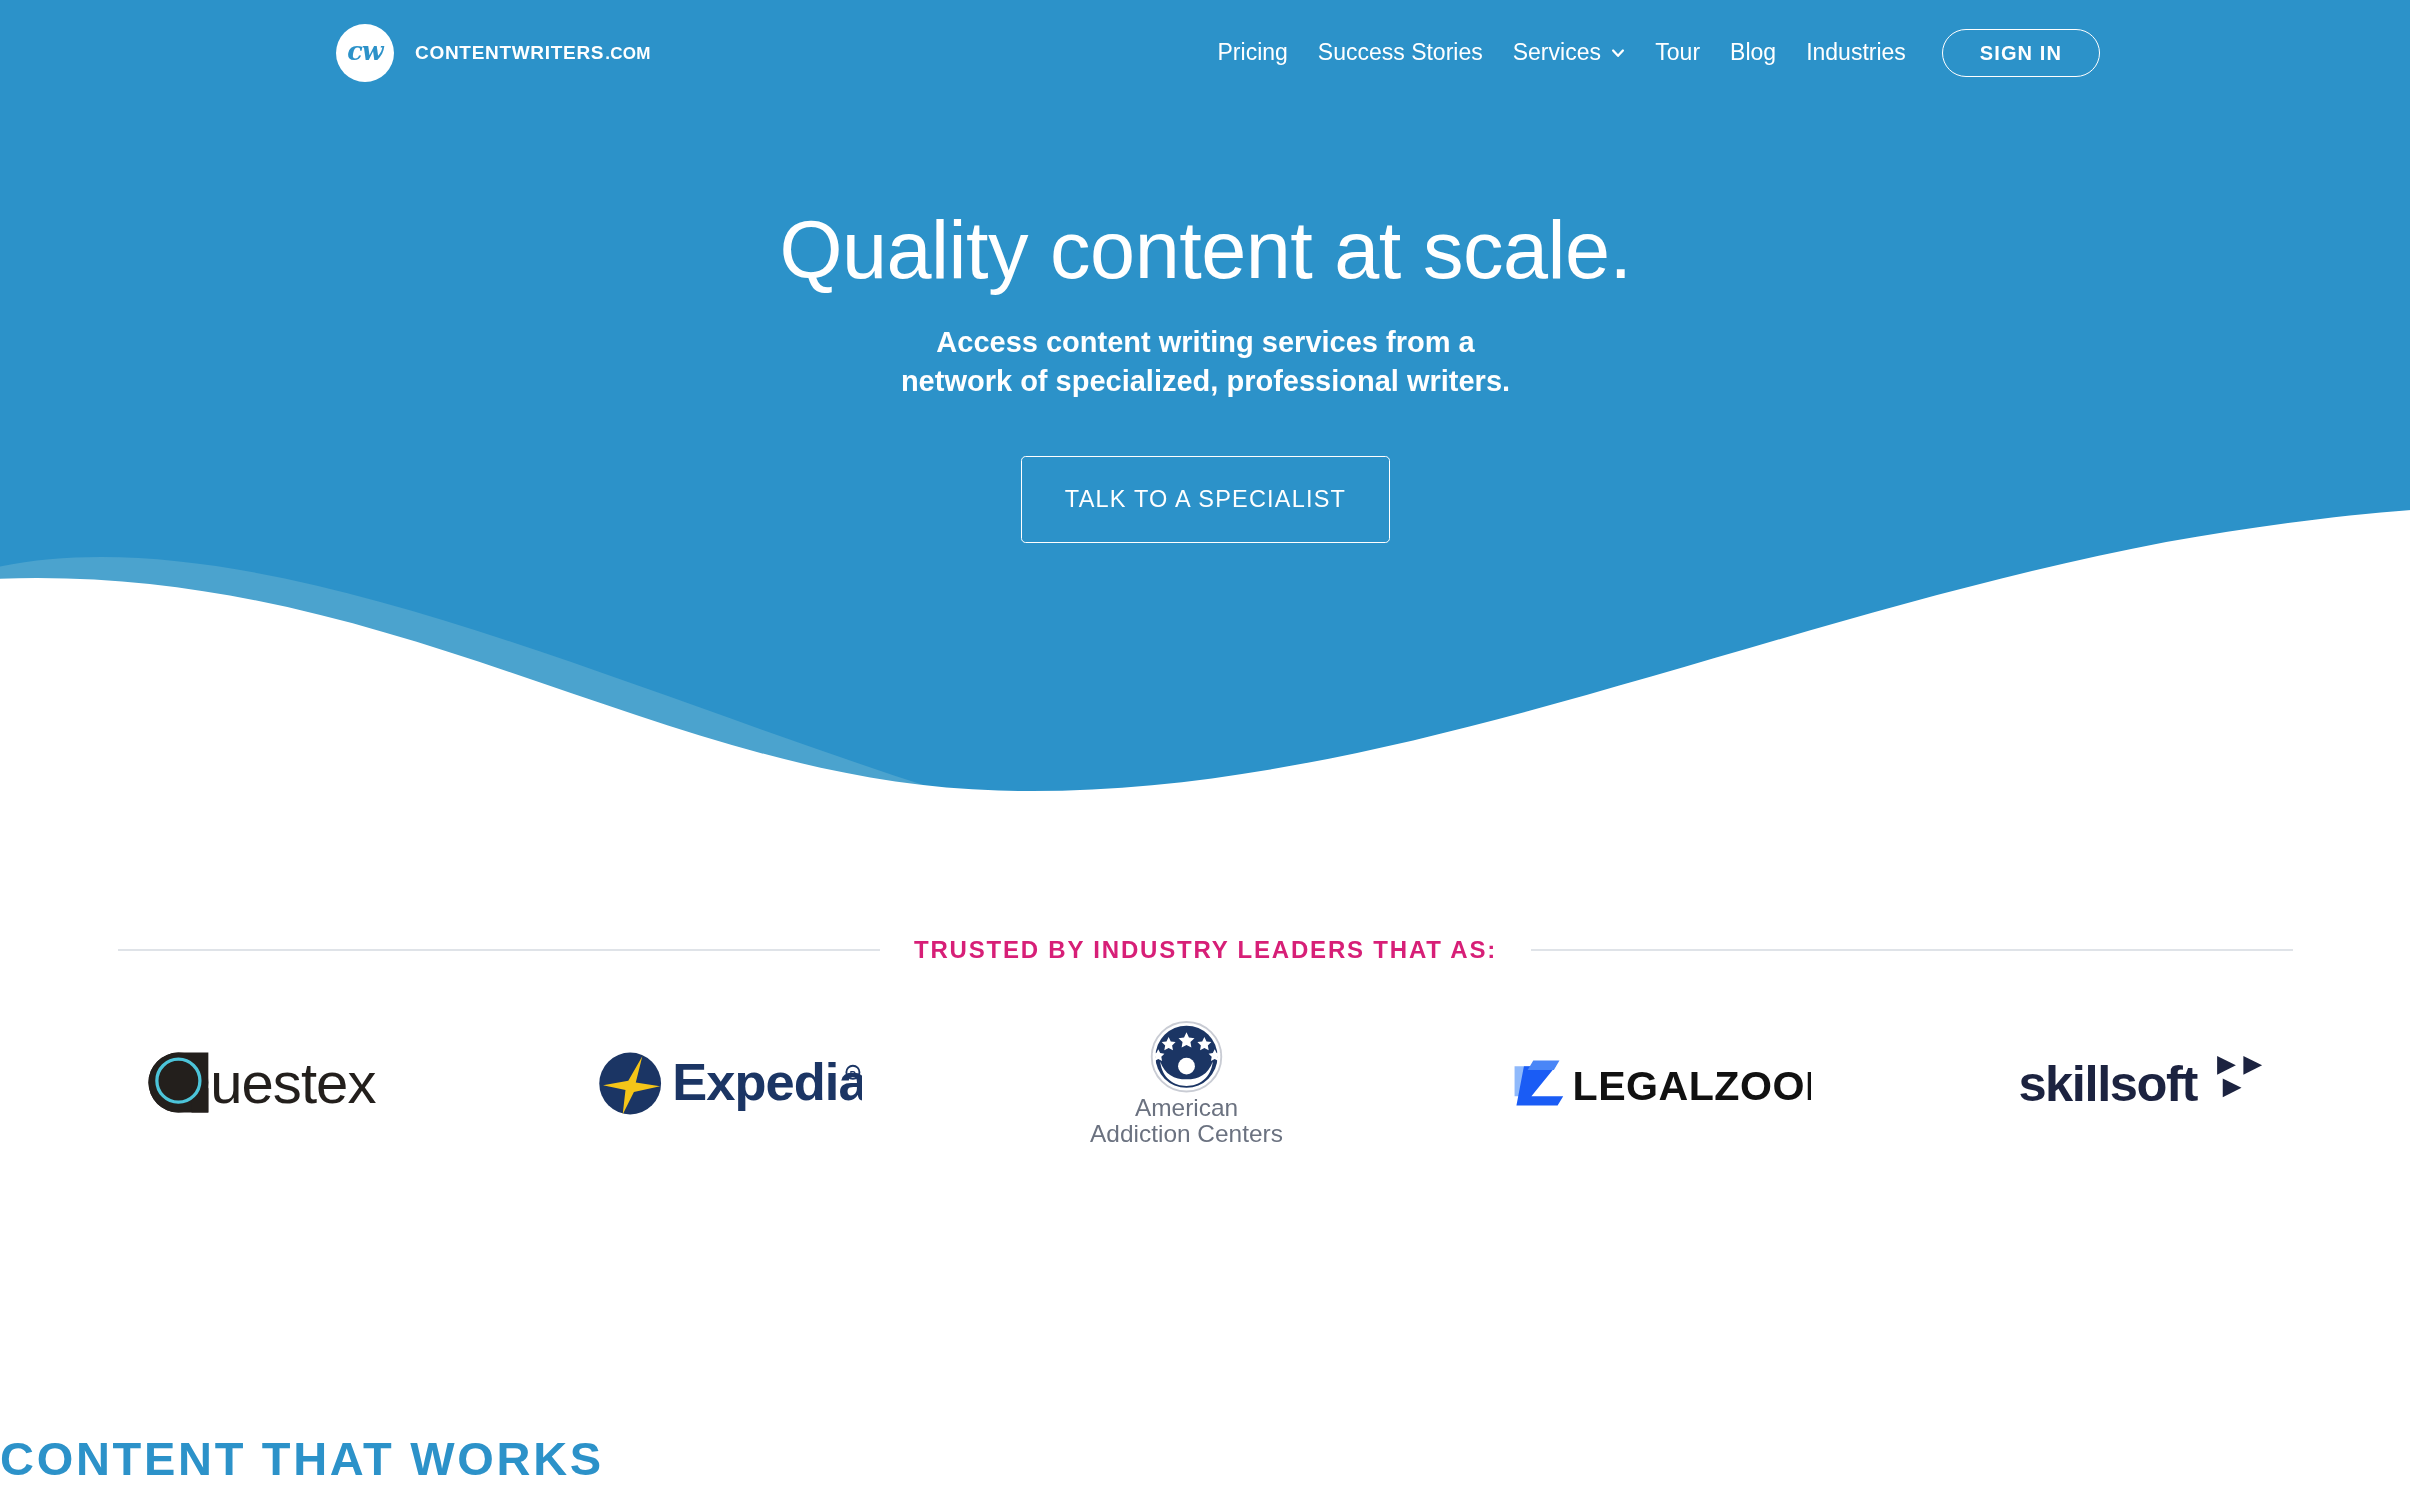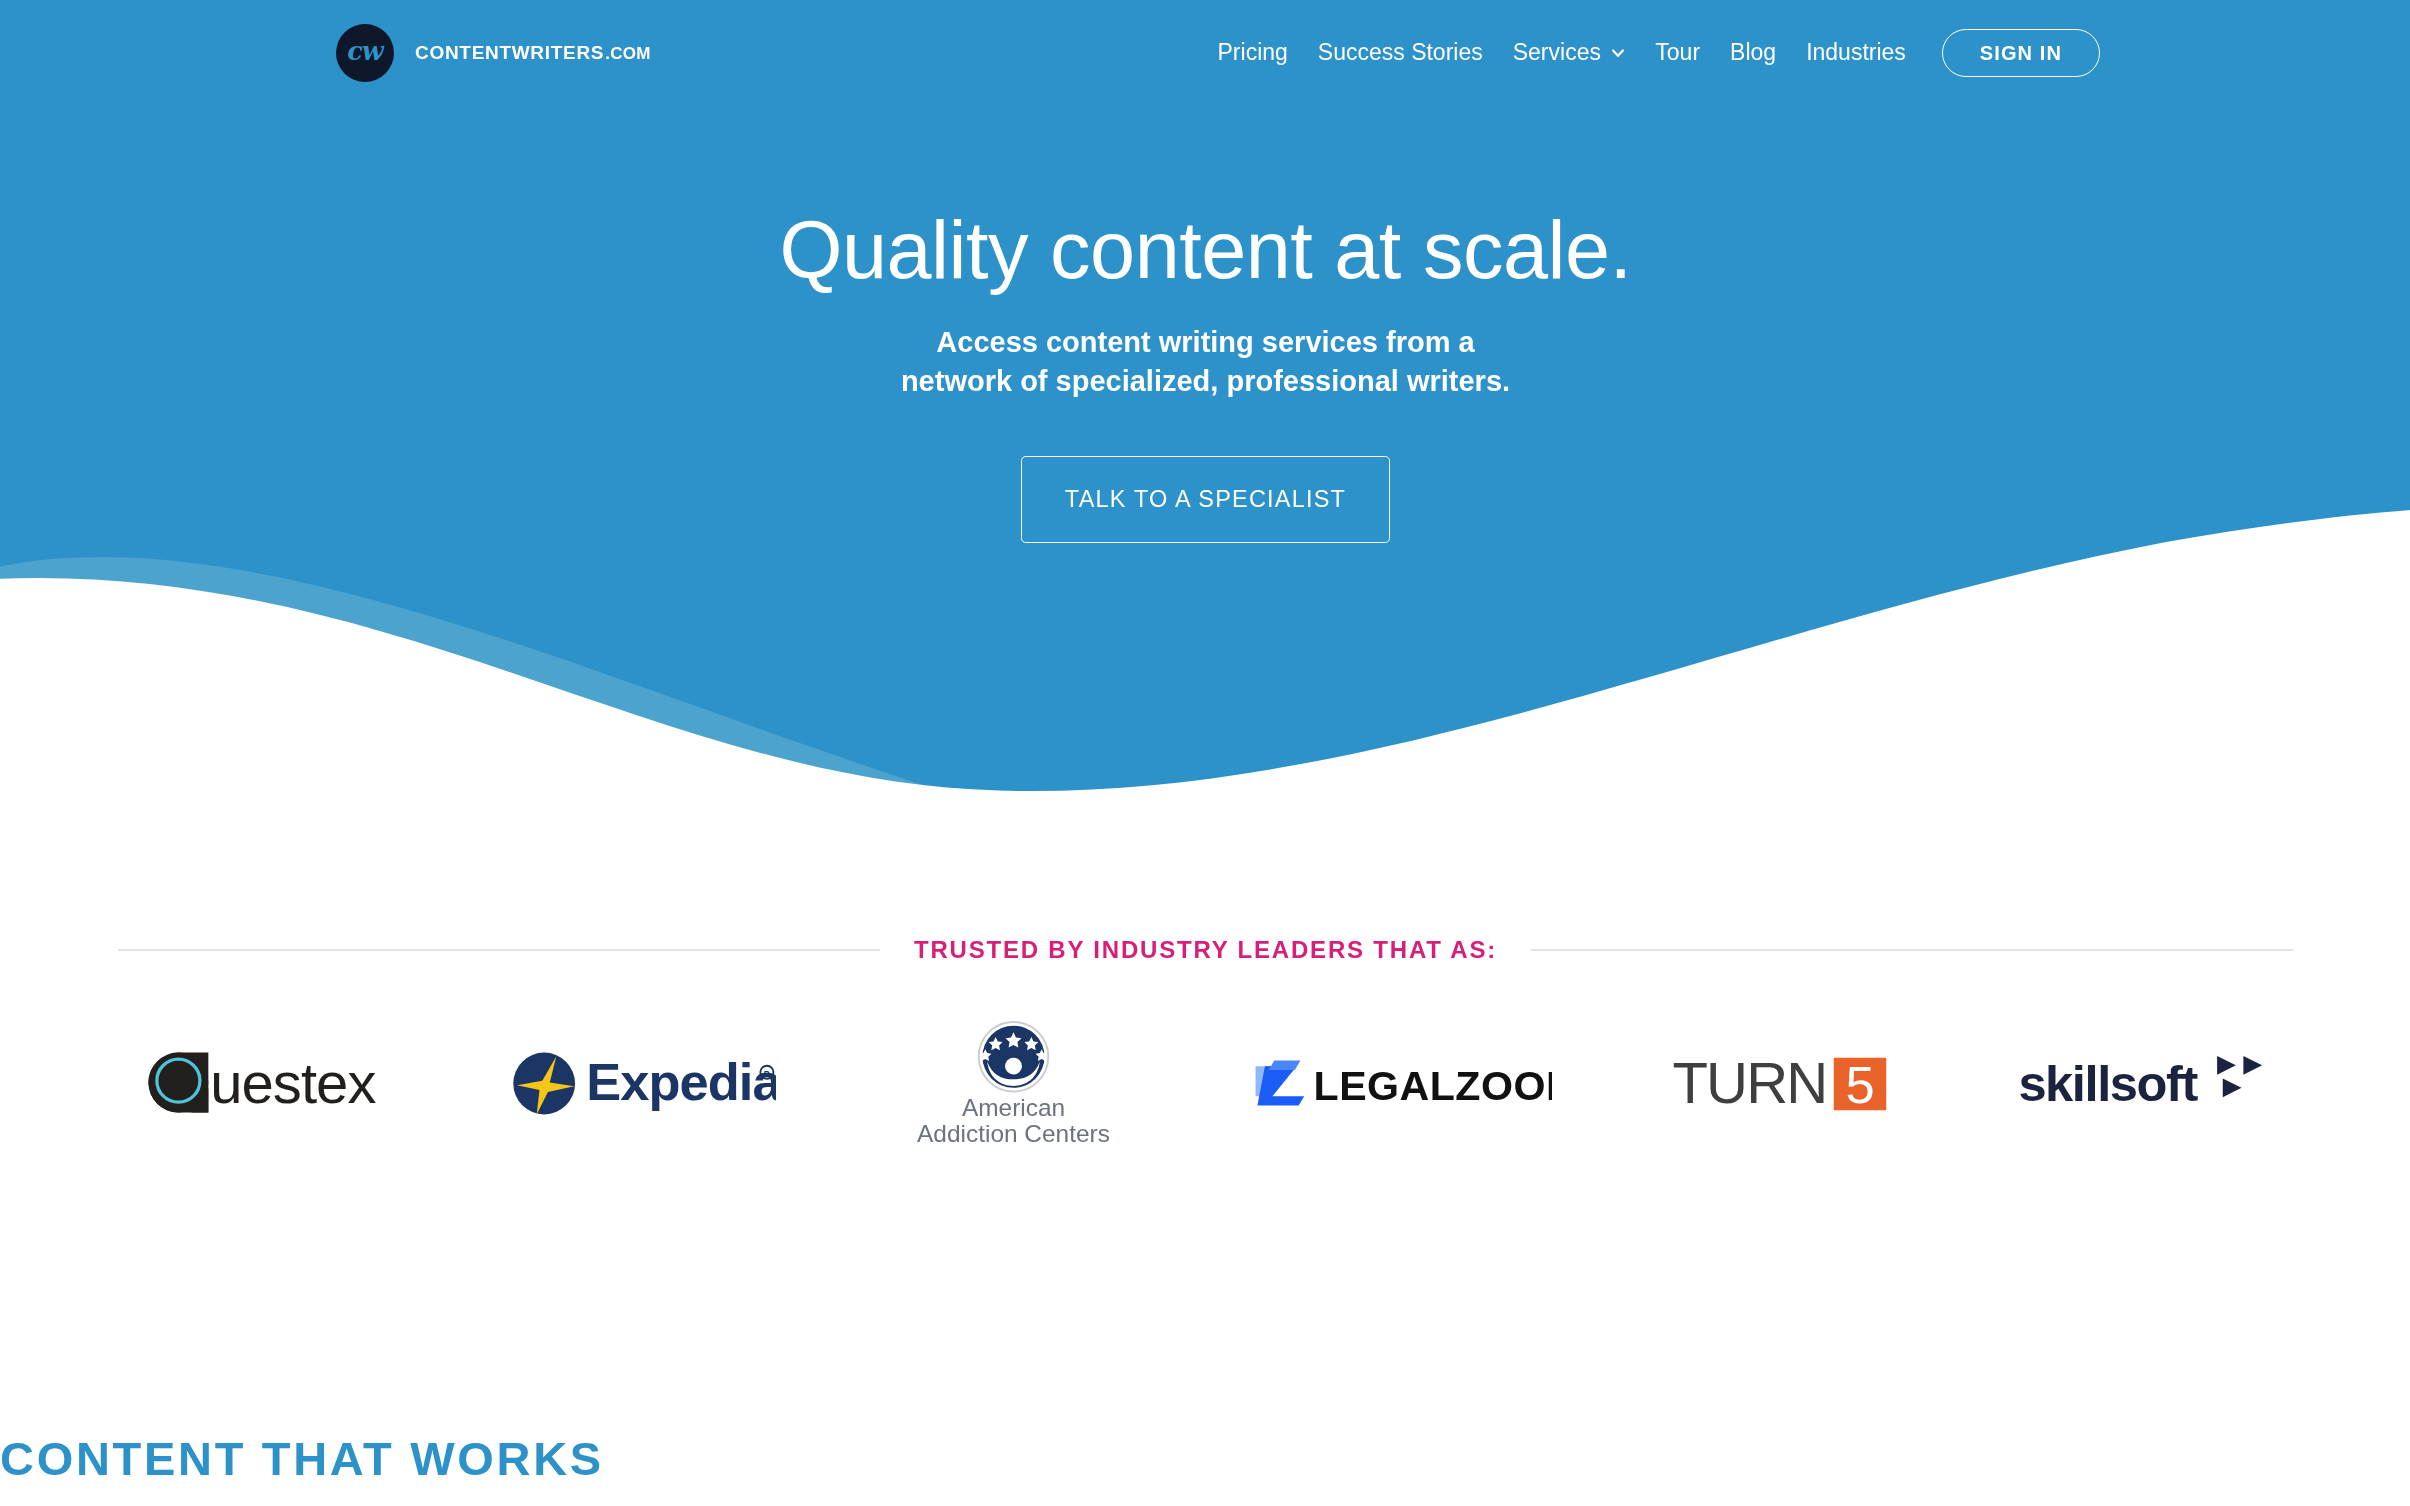--- a/index.html
+++ b/index.html
@@ -44,21 +44,21 @@
     display: flex;
     align-items: center;
     margin-left: 336px;
     text-decoration: none;
     cursor: pointer;
   }
   .brand-mark {
     width: 58px;
     height: 58px;
     border-radius: 50%;
-    background: #0f172a;
+    background: #ffffff;
     display: flex;
     align-items: center;
     justify-content: center;
     flex: none;
   }
   .brand-mark span {
     font-family: "DejaVu Serif", serif;
     font-style: italic;
     font-weight: 700;
     font-size: 25.4px;
@@ -334,27 +334,20 @@
 
     <div class="logo-cell">
       <svg width="301" height="58" viewBox="0 0 320 62" aria-hidden="true">
         <path d="M4 12 L38 12 L12 44 L4 44 Z" fill="#8fb9fb"></path>
         <path d="M14 12 L48 12 L22 44 L56 44 L50 54 L6 54 Z" fill="#1a5cf5"></path>
         <path d="M24 6 L52 6 L46 16 L18 16 Z" fill="#4a86f7"></path>
         <text x="66" y="48" font-family="'Liberation Sans',sans-serif" font-size="44" font-weight="700" fill="#111111" letter-spacing="0.5">LEGALZOOM</text>
       </svg>
     </div>
 
-    <div class="logo-cell">
-      <svg width="226" height="60" viewBox="0 0 240 64" aria-hidden="true">
-        <text x="0" y="52" font-family="'Liberation Sans',sans-serif" font-size="62" font-weight="400" fill="#3f3f3f" letter-spacing="-2">TURN</text>
-        <rect x="172" y="4" width="56" height="56" fill="#e8622a"></rect>
-        <text x="200" y="52" font-family="'Liberation Sans',sans-serif" font-size="56" font-weight="400" fill="#ffffff" text-anchor="middle">5</text>
-      </svg>
-    </div>
 
     <div class="logo-cell">
       <svg width="252" height="60" viewBox="0 0 268 64" aria-hidden="true">
         <text x="0" y="50" font-family="'Liberation Sans',sans-serif" font-size="54" font-weight="700" fill="#1c2340" letter-spacing="-1.5">skillsoft</text>
         <g fill="#1c2340">
           <path d="M212 2 L232 12 L212 22 Z"></path>
           <path d="M240 2 L260 12 L240 22 Z"></path>
           <path d="M218 26 L238 36 L218 46 Z"></path>
         </g>
       </svg>

